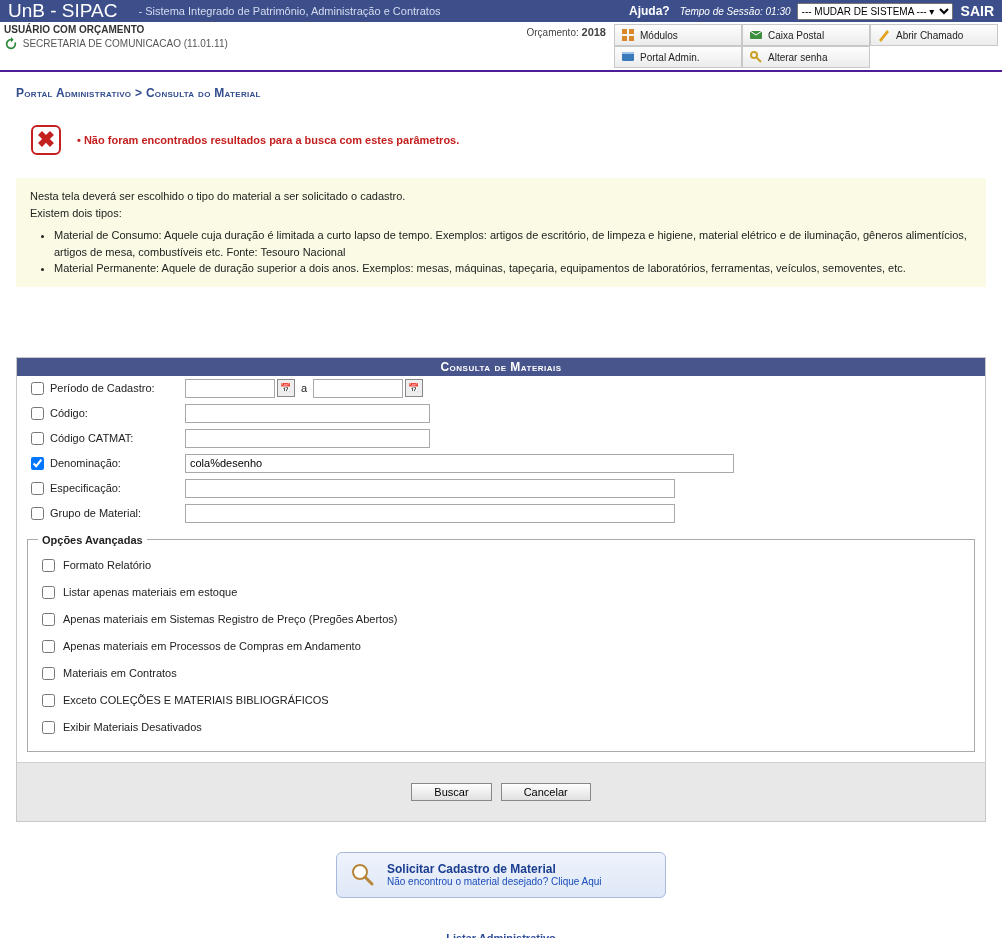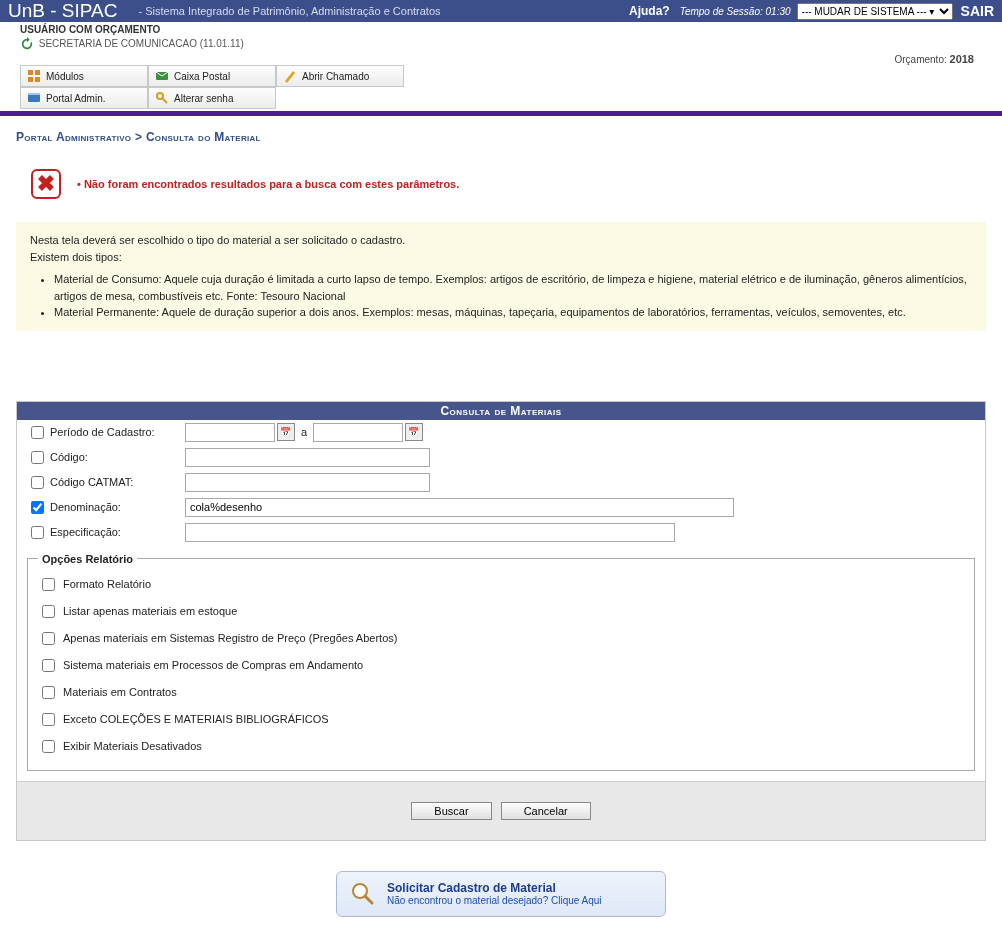--- a/index.html
+++ b/index.html
@@ -5,21 +5,21 @@
 * { box-sizing: border-box; }
 body { margin: 0; font-family: Verdana, Arial, sans-serif; font-size: 11px; background: #fff; color: #222; }
 .topbar { background: #3d4f8b; color: #fff; display: flex; align-items: center; padding: 1px 8px; height: 22px; }
 .topbar .brand { font-size: 19px; font-weight: normal; margin-right: 21px; }
 .topbar .sub { font-size: 11px; color: #d5dbef; }
 .topbar .spacer { flex: 1; }
 .topbar .help { font-weight: bold; font-size: 12px; margin-right: 10px; cursor: pointer; }
 .topbar .session { font-style: italic; font-size: 10px; margin-right: 6px; }
 .topbar select { font-size: 10px; height: 17px; }
 .topbar .sair { font-weight: bold; font-size: 14px; margin-left: 8px; cursor: pointer; }
-.subhead { display: flex; padding: 2px 20px; border-bottom: 5px solid #4c1d95; background: #fff; flex-direction: column; }
+.subhead { display: flex; padding: 2px 4px; border-bottom: 2px solid #4c1d95; background: #fff; }
 .subhead-left { flex: 1; }
 .subhead-left .userline { font-size: 10px; font-weight: bold; color: #333; }
 .subhead-left .dept { font-size: 10px; color: #555; margin-top: 2px; }
 .subhead-left .dept-icon { display: inline-block; width: 14px; height: 14px; vertical-align: middle; margin-right: 2px; }
 .orc { font-size: 10px; color: #444; text-align: right; padding: 2px 8px 0 0; white-space: nowrap; }
 .orc b { font-size: 11px; }
 .shortcut-grid { display: grid; grid-template-columns: repeat(3, 128px); grid-auto-rows: 22px; gap: 0; }
 .shortcut { border: 1px solid #c8c8c8; background: linear-gradient(#fdfdfd,#ececec); display: flex; align-items: center; font-size: 10px; padding: 0 6px; cursor: pointer; }
 .shortcut .ic { width: 14px; height: 14px; margin-right: 5px; display: inline-flex; align-items: center; justify-content: center; }
 .page { padding: 10px 16px; }
@@ -187,38 +187,43 @@
       <label>Denominação:</label>
       <input type="text" style="width: 549px;" value="cola%desenho">
     </div>
 
     <div class="form-row">
       <input type="checkbox" style="">
       <label>Especificação:</label>
       <input type="text" style="width: 490px;" value="">
     </div>
 
+    <div class="form-row">
+      <input type="checkbox" style="">
+      <label>Grupo de Material:</label>
+      <input type="text" style="width: 490px;" value="">
+    </div>
 
     <fieldset class="adv">
-      <legend>Opções Relatório</legend>
+      <legend>Opções Avançadas</legend>
       <div class="adv-row">
           <input type="checkbox" style="">
           <span>Formato Relatório</span>
         </div>
       <div class="adv-row">
           <input type="checkbox" style="">
           <span>Listar apenas materiais em estoque</span>
         </div>
       <div class="adv-row">
           <input type="checkbox" style="">
           <span>Apenas materiais em Sistemas Registro de Preço (Pregões Abertos)</span>
         </div>
       <div class="adv-row">
           <input type="checkbox" style="">
-          <span>Sistema materiais em Processos de Compras em Andamento</span>
+          <span>Apenas materiais em Processos de Compras em Andamento</span>
         </div>
       <div class="adv-row">
           <input type="checkbox" style="">
           <span>Materiais em Contratos</span>
         </div>
       <div class="adv-row">
           <input type="checkbox" style="">
           <span>Exceto COLEÇÕES E MATERIAIS BIBLIOGRÁFICOS</span>
         </div>
       <div class="adv-row">

